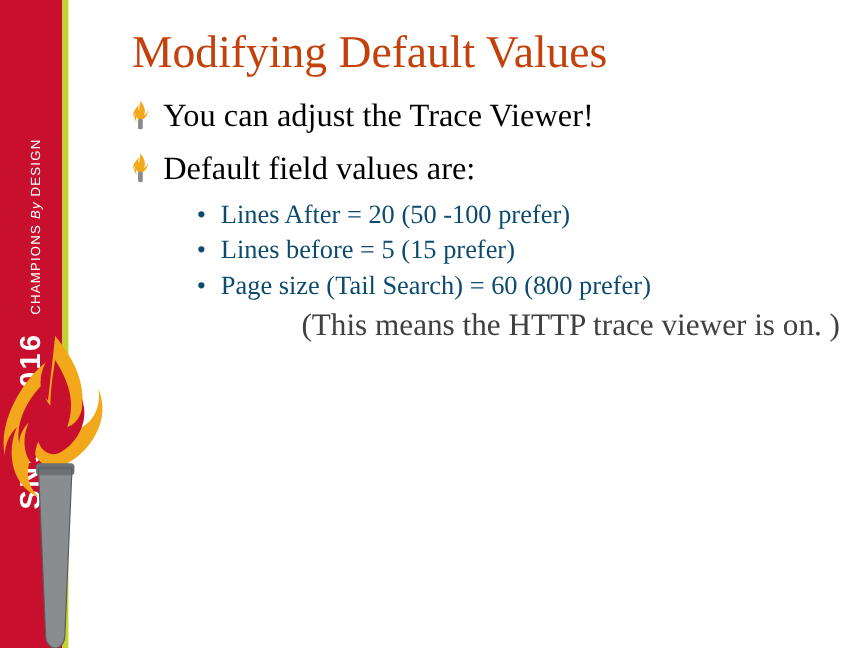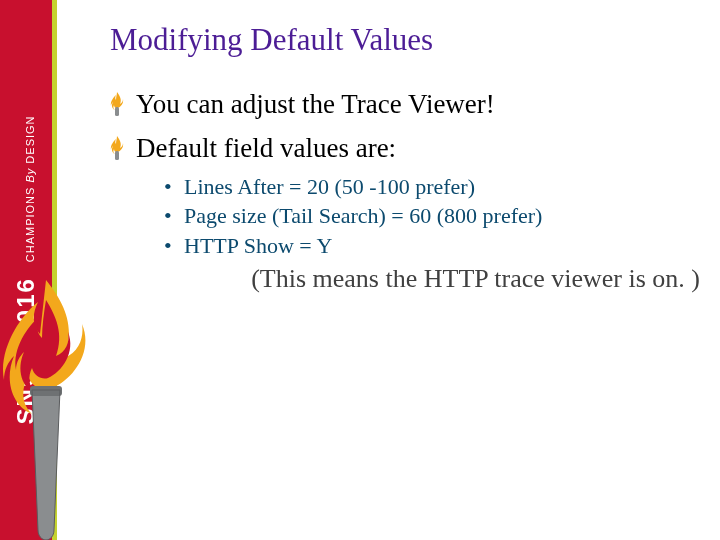--- a/index.html
+++ b/index.html
@@ -77,36 +77,36 @@
     pointer-events: none;
   }
   
   .content {
     position: absolute;
     left: 110px;
     top: 22px;
     right: 20px;
   }
   .title {
-    font-size: 31px;
-    color: #4c1d95;
+    font-size: 38px;
+    color: #c2410c;
     margin: 0 0 14px 0;
     font-weight: 400;
   }
   .bullets {
     list-style: none;
     margin: 0;
     padding: 0;
   }
   .bullets > li {
     position: relative;
     padding-left: 26px;
     font-size: 27px;
     color: #000;
-    margin-top: 30px;
+    margin-top: 14px;
     line-height: 1.25;
   }
   .bullets > li.gap {
     margin-top: 10px;
   }
   .torch-bullet {
     position: absolute;
     left: 0;
     top: 4px;
     width: 14px;
@@ -178,21 +178,21 @@
 
       <li class="gap">
         <svg class="torch-bullet" viewBox="0 0 14 24">
           <path d="M7 0 C10 4 12 8 10 12 C12 11 13 9 13 7 C14 12 10 15 8 16 C6 17 4 15 4 13 C3 15 3 17 5 18 C2 17 1 13 3 10 C2 11 1 12 1 14 C0 9 4 5 6 3 C5 5 5 7 6 8 C6 5 7 2 7 0 Z" fill="#f3a81c"></path>
           <rect x="5" y="15" width="4" height="9" rx="1.5" fill="#8a8d8f"></rect>
         </svg>
         <span>Default field values are:</span>
 
         <ul class="sub-bullets">
           <li>Lines After = 20 (50 -100 prefer)</li>
+          <li>Lines before = 5 (15   prefer)</li>
           <li>Page size (Tail Search) = 60 (800 prefer)</li>
-          <li>HTTP Show = Y</li>
         </ul>
         <div class="sub-note">(This means the HTTP trace viewer is on. )</div>
       </li>
     </ul>
   </div>
 
 </div>
 
 </body></html>

